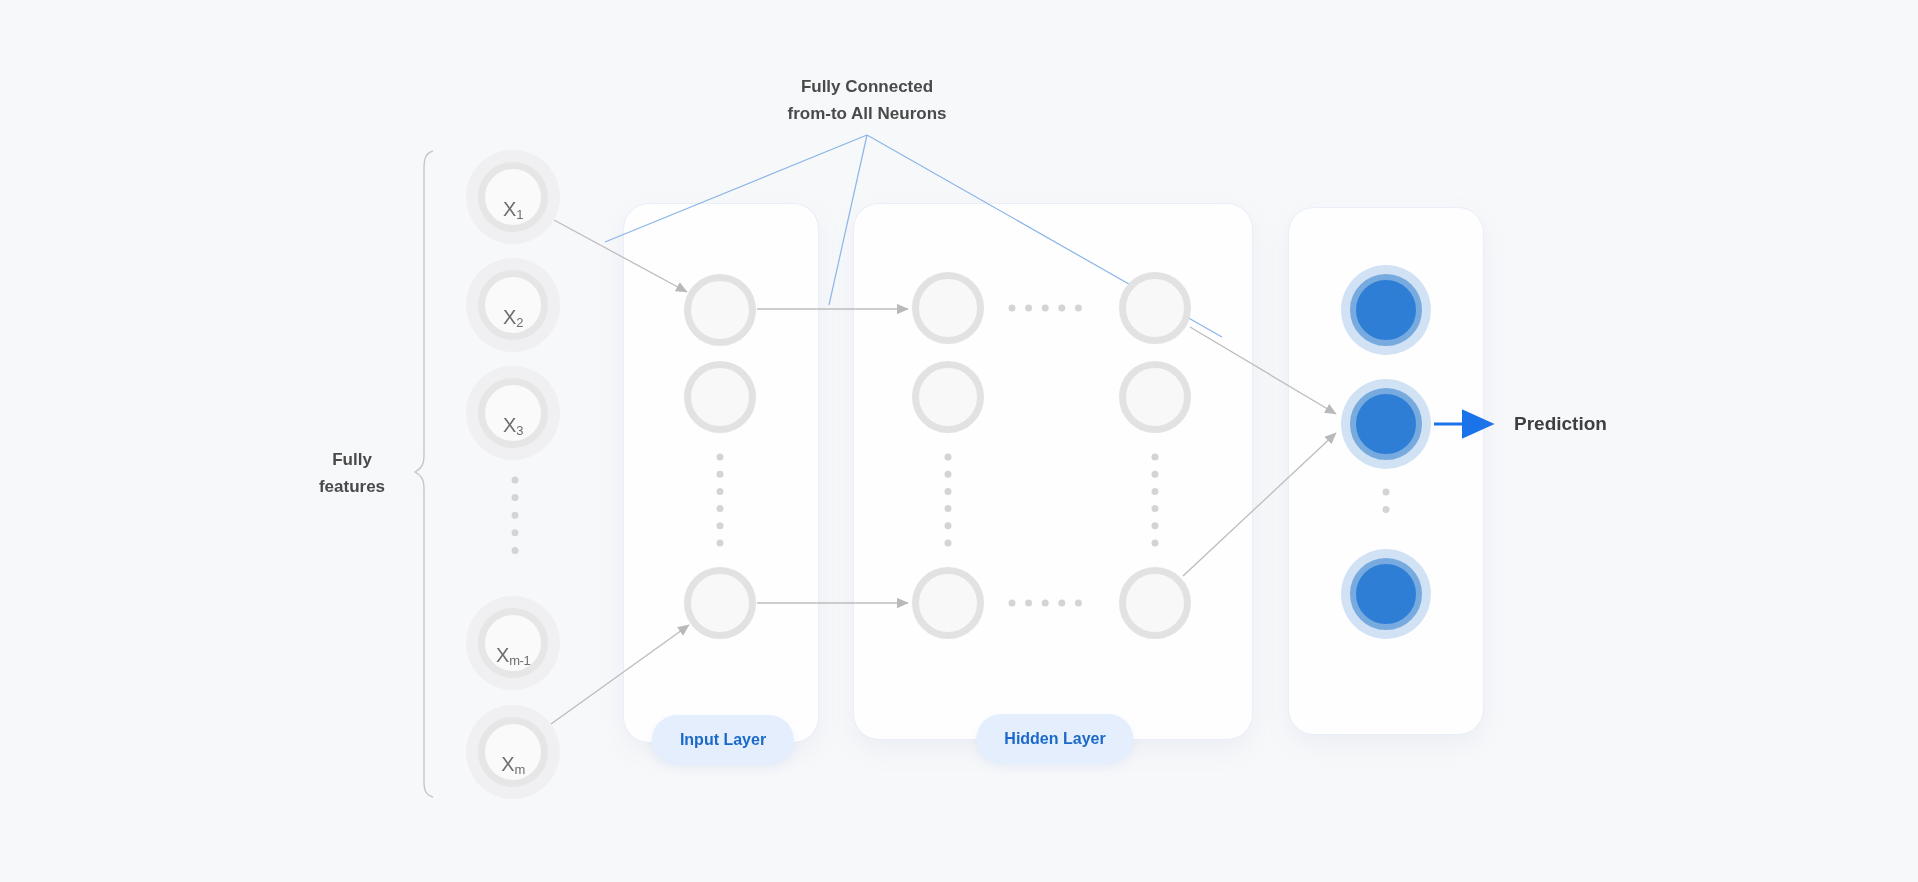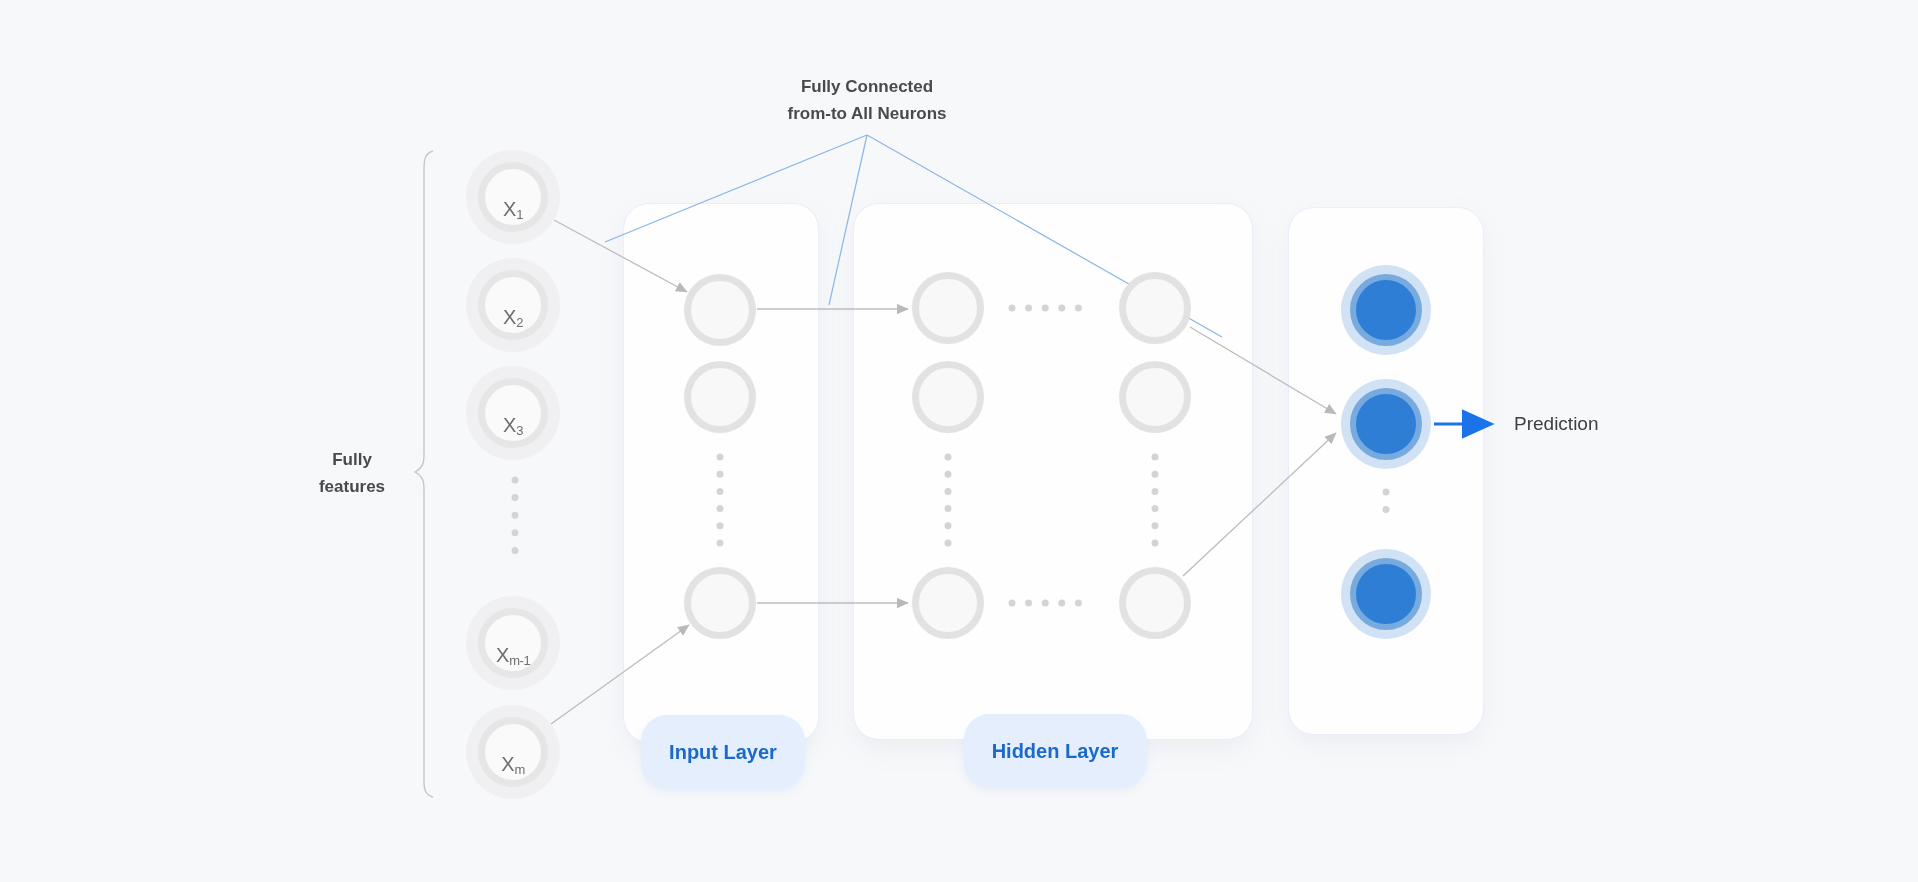--- a/index.html
+++ b/index.html
@@ -22,29 +22,29 @@
     border:7px solid var(--node-gray-ring);background:var(--node-gray-fill);z-index:3;}
   .xnode{position:absolute;width:70px;height:70px;border-radius:50%;box-sizing:border-box;
     border:7px solid var(--node-x-ring);background:#fafafb;box-shadow:0 0 0 12px var(--node-x-halo);
     z-index:3;display:flex;align-items:center;justify-content:center;}
   .xnode .xlabel{color:#6e6e70;font-size:20px;line-height:1;margin-top:26px;}
   .xnode .xlabel sub{font-size:13px;vertical-align:-3px;letter-spacing:-0.5px;}
   .bnode{position:absolute;width:72px;height:72px;border-radius:50%;box-sizing:border-box;
     border:6px solid var(--node-blue-ring);background:var(--node-blue-fill);
     box-shadow:0 0 0 9px var(--node-blue-halo);z-index:3;}
 
-  .badge{position:absolute;transform:translateX(-50%);height:50px;padding:12px 28px;border-radius:26px;
-    background:var(--badge-bg);color:var(--badge-text);font-size:20px;font-weight:700;
+  .badge{position:absolute;transform:translateX(-50%);height:50px;padding:0 28px;border-radius:26px;
+    background:var(--badge-bg);color:var(--badge-text);font-size:16px;font-weight:700;
     display:flex;align-items:center;justify-content:center;white-space:nowrap;z-index:4;
     box-shadow:0 4px 10px rgba(140,170,220,.12);}
 
   .caption{position:absolute;transform:translateX(-50%);text-align:center;color:var(--text-dark);
     font-size:17px;font-weight:600;line-height:27px;z-index:5;white-space:nowrap;}
   .caption span{display:block;}
-  .prediction{position:absolute;color:#3f3f41;font-size:19px;font-weight:400;z-index:5;white-space:nowrap;}
+  .prediction{position:absolute;color:#3f3f41;font-size:19px;font-weight:700;z-index:5;white-space:nowrap;}
 </style>
 </head>
 <body>
 
 <div class="canvas">
 
   <div class="panel" style="left:623px;top:203px;width:196px;height:540px;"></div>
   <div class="panel" style="left:853px;top:203px;width:400px;height:537px;"></div>
   <div class="panel" style="left:1288px;top:207px;width:196px;height:528px;"></div>
 

